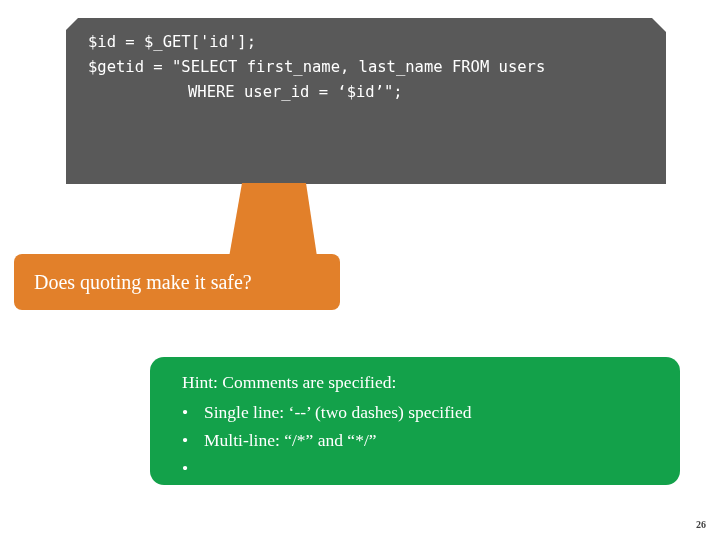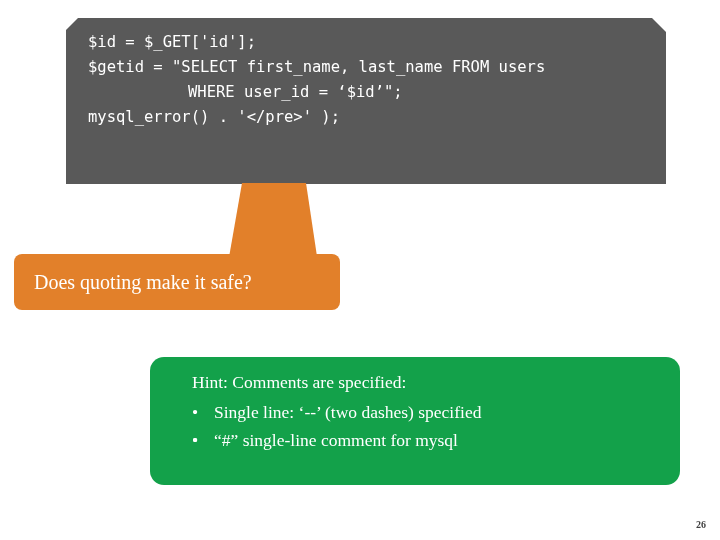--- a/index.html
+++ b/index.html
@@ -74,21 +74,21 @@
     left: 150px;
     top: 357px;
     width: 530px;
     height: 128px;
     background: #13A14A;
     border-radius: 14px;
     color: #ffffff;
     font-family: "Liberation Serif", serif;
     font-size: 17.5px;
     box-sizing: border-box;
-    padding: 12px 10px 10px 42px;
+    padding: 12px 10px 10px 32px;
   }
   .hint-title {
     margin: 0 0 2px 0;
     line-height: 27px;
   }
   .hint-list {
     margin: 0;
     padding: 0;
     list-style: none;
   }
@@ -115,39 +115,38 @@
     color: #3f3f3f;
   }
 </style>
 </head>
 <body>
 
 <div class="code-box">
   <div class="code-line">$id = $_GET['id'];</div>
   <div class="code-line">$getid = "SELECT first_name, last_name FROM users</div>
   <div class="code-line indented">WHERE user_id = ‘$id’";</div>
-  <div class="code-line">mysql_error() . '&lt;/pre&gt;' );</div>
 </div>
 
 <div class="grey-tail"></div>
 
 <div class="orange-bubble">
   <span>Does quoting make it safe?</span>
 </div>
 
 <div class="green-bubble">
   <p class="hint-title">Hint: Comments are specified:</p>
   <ul class="hint-list">
     <li>
       <span class="bullet">•</span>
       <span>Single line: ‘--’ (two dashes) specified</span>
     </li>
     <li>
       <span class="bullet">•</span>
+      <span>Multi-line: “/*” and “*/”</span>
     </li>
     <li>
       <span class="bullet">•</span>
-      <span>“#” single-line comment for mysql</span>
     </li>
   </ul>
 </div>
 
 <div class="slide-number">26</div>
 
 </body></html>

